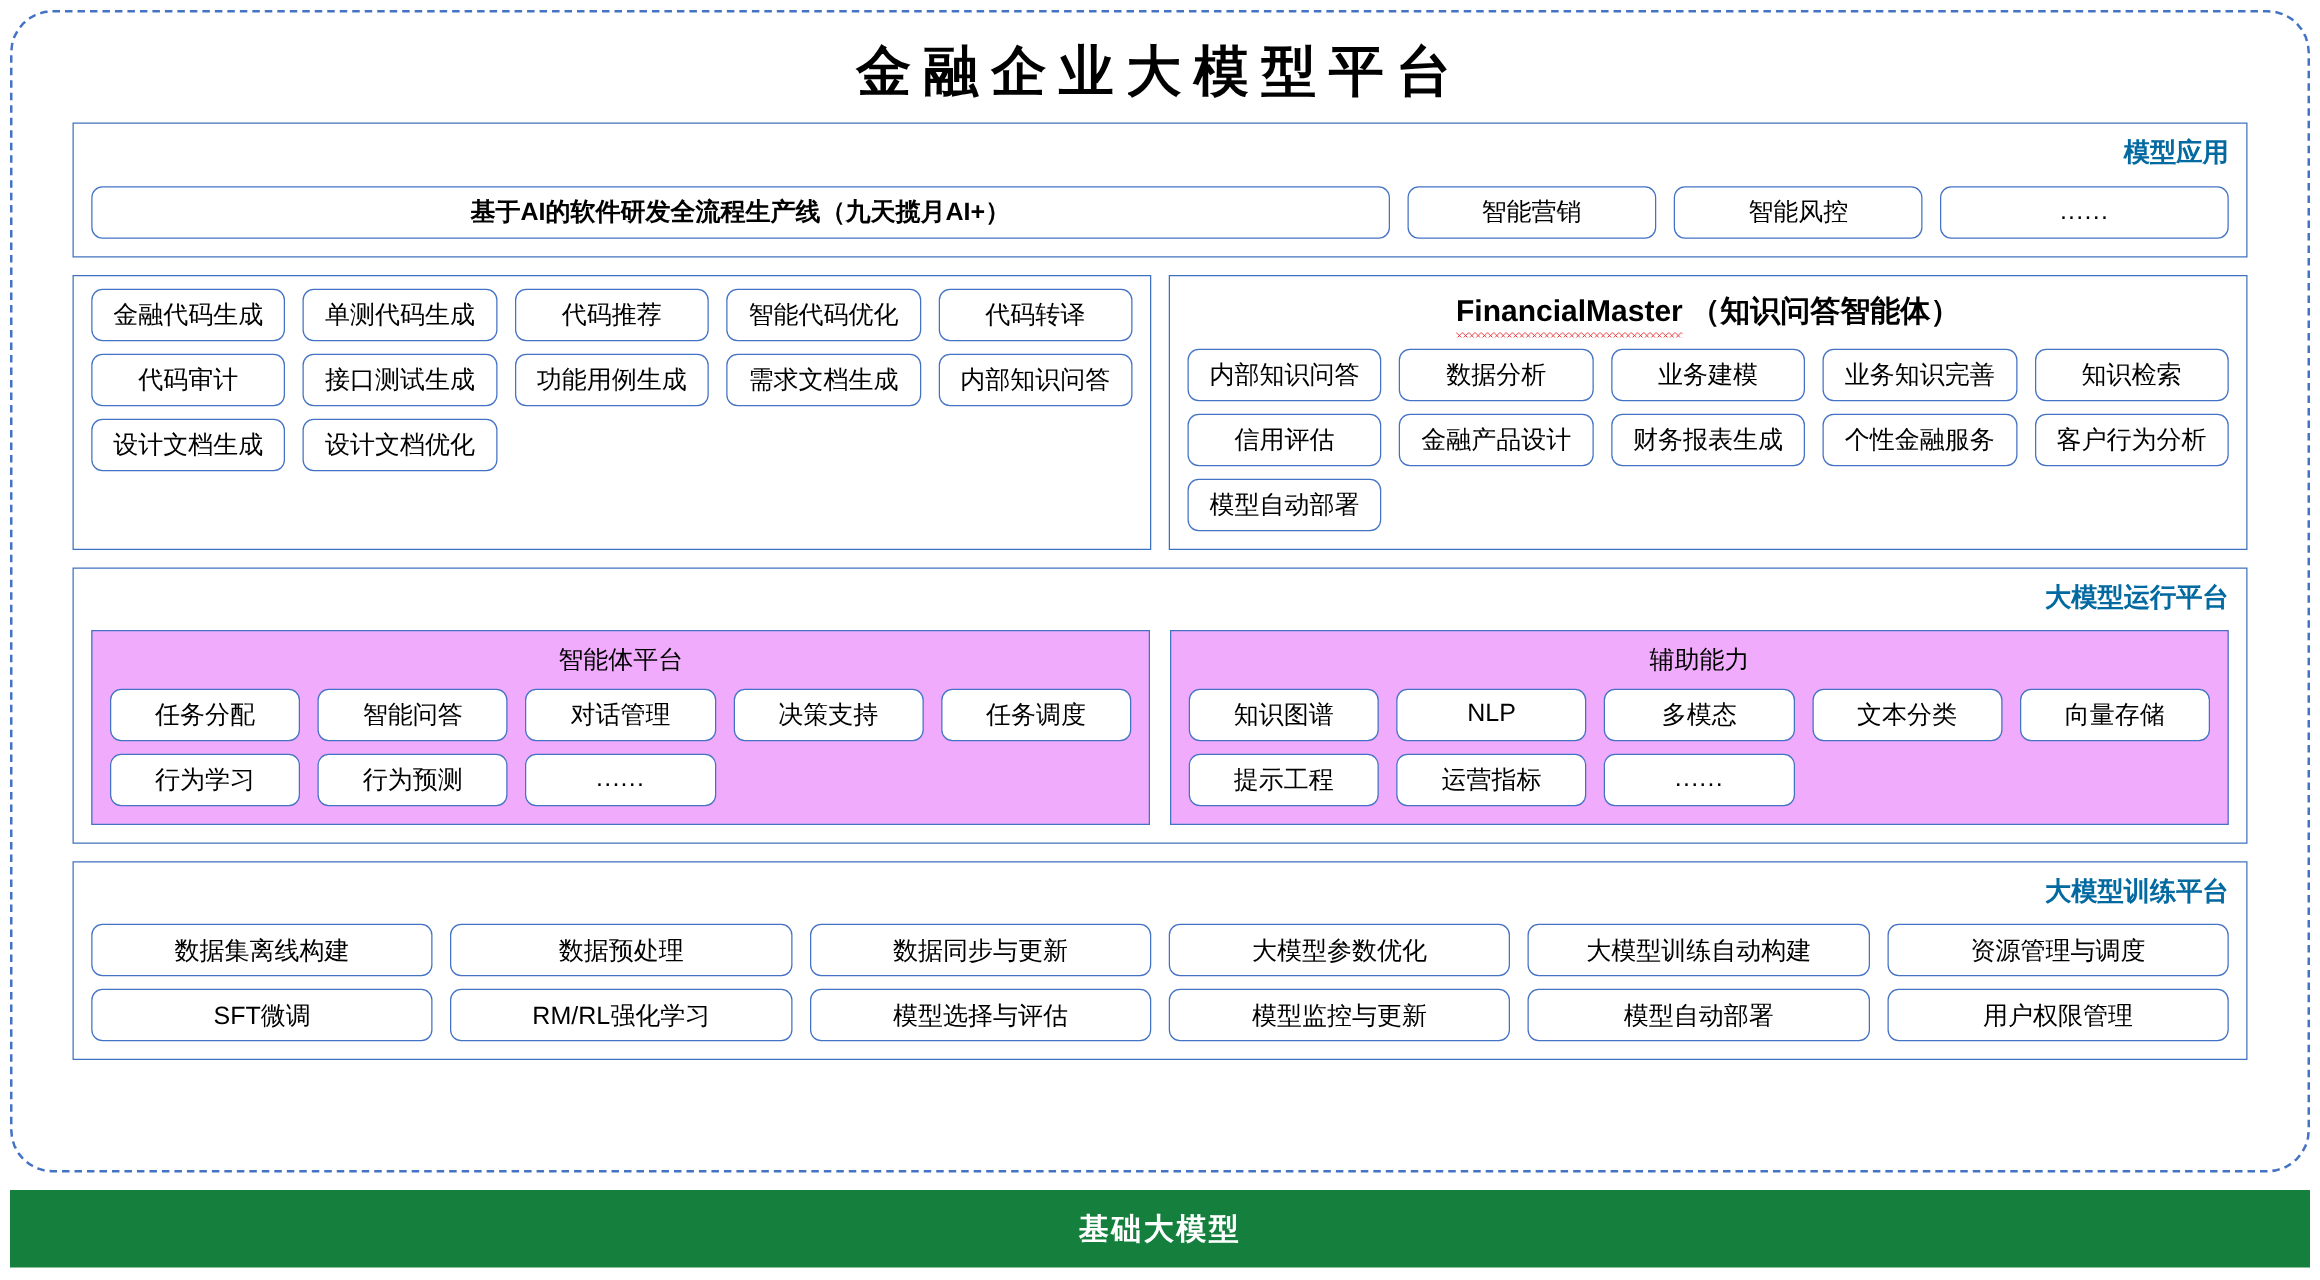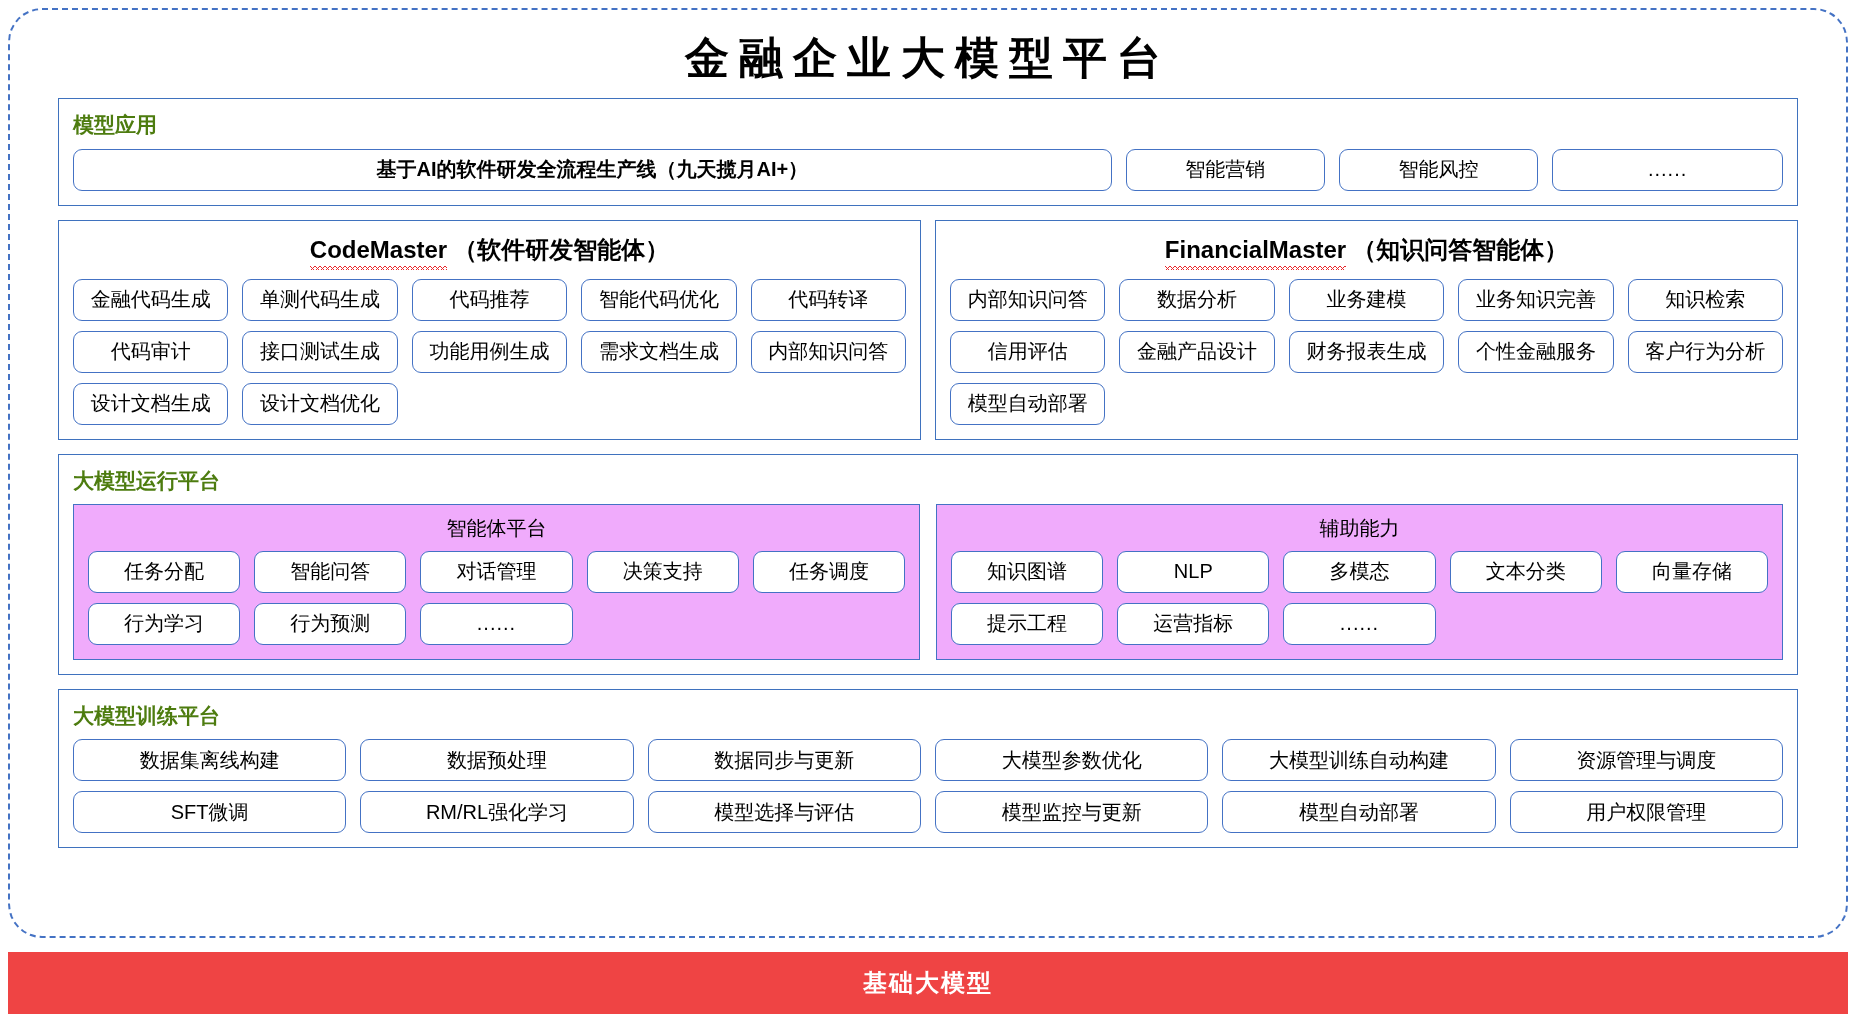--- a/index.html
+++ b/index.html
@@ -51,26 +51,27 @@
   
   .section {
     box-sizing: border-box;
     border: 1.6px solid #3F72BE;
     background: #ffffff;
     padding: 10px 14px 14px 14px;
     margin-bottom: 14px;
   }
 
   .section-title {
-    text-align: left;
+    text-align: right;
     font-size: 21px;
     font-weight: 700;
-    color: #4d7c0f;
+    color: #0369a1;
     line-height: 1.3;
     padding: 2px 0 10px 0;
+    font-family: Liberation Mono, monospace;
   }
 
   .subsection-title {
     text-align: center;
     font-size: 20px;
     font-weight: 400;
     color: #000000;
     line-height: 1.3;
     padding: 4px 0 10px 0;
   }
@@ -166,21 +167,21 @@
     padding: 6px 14px 14px 14px;
   }
 
   
   .base-bar {
     position: absolute;
     left: 8px;
     top: 952px;
     width: 1840px;
     height: 62px;
-    background: #ef4444;
+    background: #15803d;
     display: flex;
     align-items: center;
     justify-content: center;
   }
   .base-bar-label {
     color: #ffffff;
     font-size: 24px;
     font-weight: 700;
     letter-spacing: 2px;
   }
@@ -200,23 +201,20 @@
         <div class="pill bold">基于AI的软件研发全流程生产线（九天揽月AI+）</div>
         <div class="pill">智能营销</div>
         <div class="pill">智能风控</div>
         <div class="pill dots">......</div>
       </div>
     </div>
 
     <div class="two-col">
 
       <div class="section">
-        <div class="agent-title">
-          <span class="latin">CodeMaster</span><span class="cn">（软件研发智能体）</span>
-        </div>
         <div class="grid g4">
           <div class="pill">金融代码生成</div>
           <div class="pill">单测代码生成</div>
           <div class="pill">代码推荐</div>
           <div class="pill">智能代码优化</div>
           <div class="pill">代码转译</div>
           <div class="pill">代码审计</div>
           <div class="pill">接口测试生成</div>
           <div class="pill">功能用例生成</div>
           <div class="pill">需求文档生成</div>

